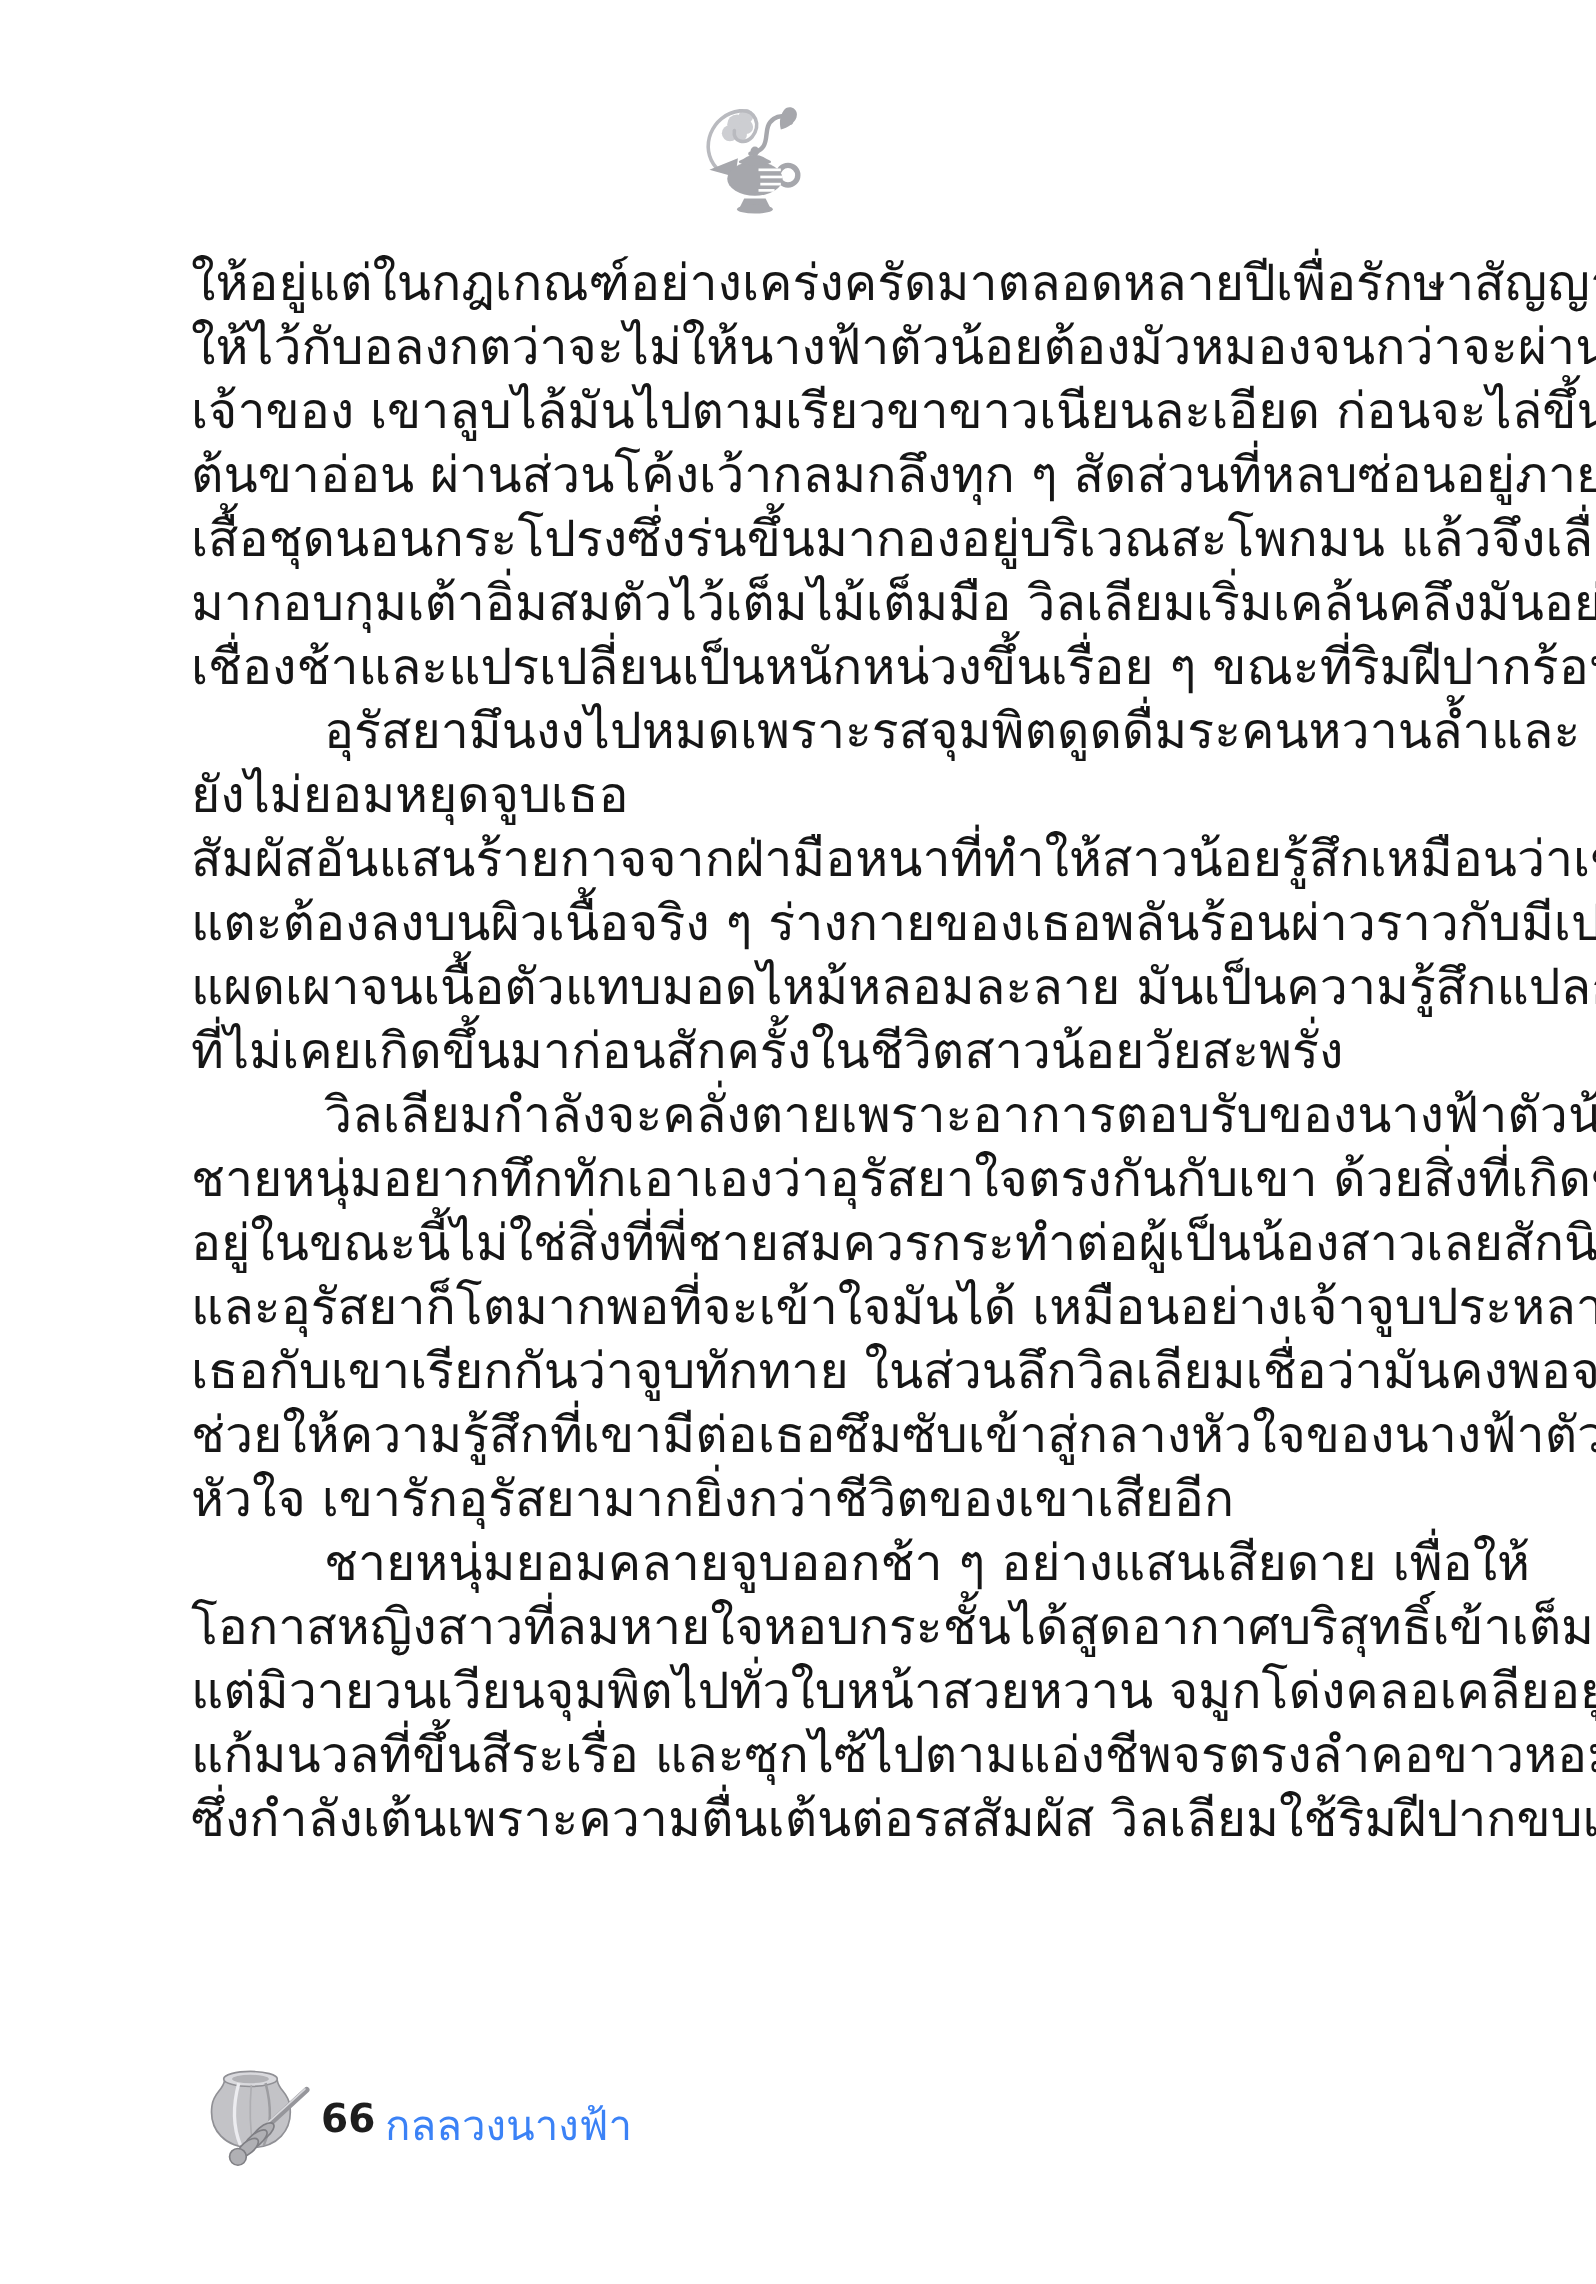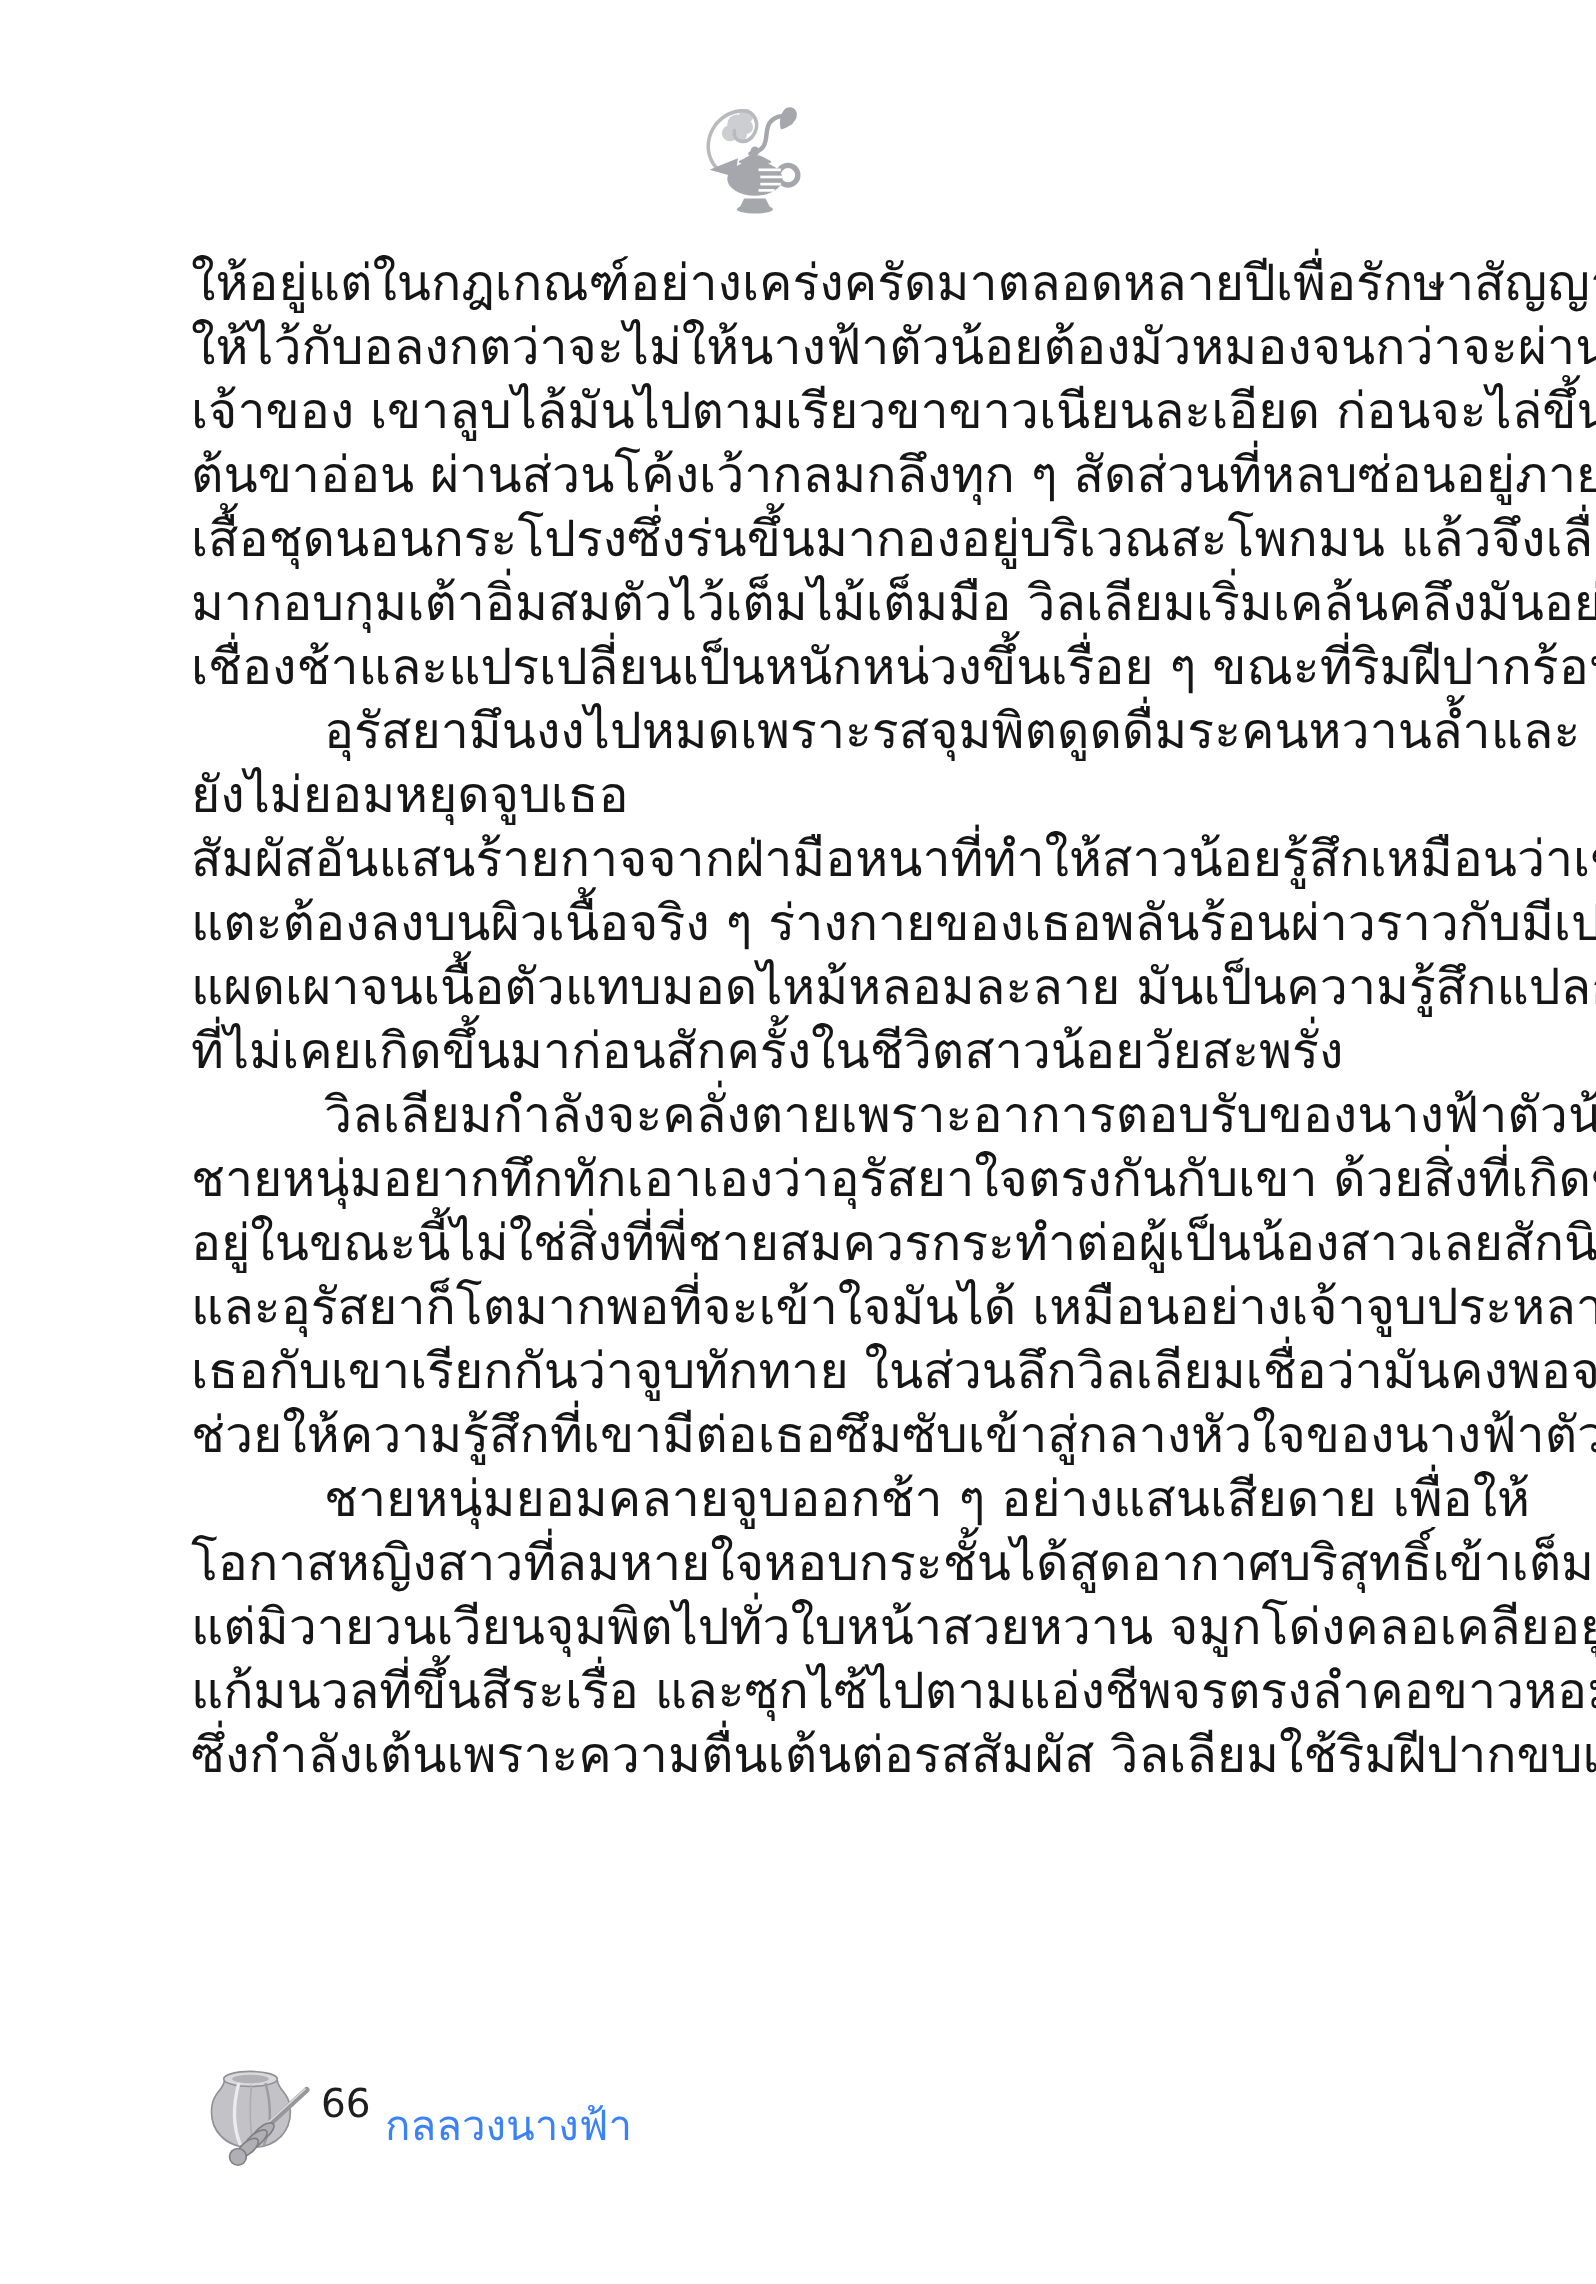--- a/index.html
+++ b/index.html
@@ -14,22 +14,22 @@
   .body-text{
     position:absolute;left:191px;top:251px;width:1142px;
     font-size:50px;line-height:64px;color:#161616;
     letter-spacing:0px;
   }
   .line{height:64px;white-space:nowrap;}
   .line.indent{padding-left:133px;}
   .footer{position:absolute;left:0;top:2049px;width:1597px;height:152px;}
   .honey-pot{position:absolute;left:186px;top:3.6px;width:134px;height:134px;}
   .page-number{
-    position:absolute;left:321px;top:32px;
-    font-size:39px;color:#1e1e1e;
+    position:absolute;left:321px;top:47px;
+    font-size:39px;color:#1e1e1e;font-weight:bold;
   }
   .book-title{
     position:absolute;left:385px;top:43px;
     font-size:42px;color:#3b82f6;
   }
 </style>
 </head>
 <body>
 
 <div class="page">
@@ -84,20 +84,21 @@
       <div class="line">สัมผัสอันแสนร้ายกาจจากฝ่ามือหนาที่ทำให้สาวน้อยรู้สึกเหมือนว่าเขา</div>
       <div class="line">แตะต้องลงบนผิวเนื้อจริง ๆ ร่างกายของเธอพลันร้อนผ่าวราวกับมีเปลวไฟ</div>
       <div class="line">แผดเผาจนเนื้อตัวแทบมอดไหม้หลอมละลาย มันเป็นความรู้สึกแปลกใหม่</div>
       <div class="line">ที่ไม่เคยเกิดขึ้นมาก่อนสักครั้งในชีวิตสาวน้อยวัยสะพรั่ง</div>
       <div class="line indent">วิลเลียมกำลังจะคลั่งตายเพราะอาการตอบรับของนางฟ้าตัวน้อย</div>
       <div class="line">ชายหนุ่มอยากทึกทักเอาเองว่าอุรัสยาใจตรงกันกับเขา ด้วยสิ่งที่เกิดขึ้น</div>
       <div class="line">อยู่ในขณะนี้ไม่ใช่สิ่งที่พี่ชายสมควรกระทำต่อผู้เป็นน้องสาวเลยสักนิด</div>
       <div class="line">และอุรัสยาก็โตมากพอที่จะเข้าใจมันได้ เหมือนอย่างเจ้าจูบประหลาดที่</div>
       <div class="line">เธอกับเขาเรียกกันว่าจูบทักทาย ในส่วนลึกวิลเลียมเชื่อว่ามันคงพอจะ</div>
       <div class="line">ช่วยให้ความรู้สึกที่เขามีต่อเธอซึมซับเข้าสู่กลางหัวใจของนางฟ้าตัวน้อย</div>
+      <div class="line">หัวใจ เขารักอุรัสยามากยิ่งกว่าชีวิตของเขาเสียอีก</div>
       <div class="line indent">ชายหนุ่มยอมคลายจูบออกช้า ๆ อย่างแสนเสียดาย เพื่อให้</div>
       <div class="line">โอกาสหญิงสาวที่ลมหายใจหอบกระชั้นได้สูดอากาศบริสุทธิ์เข้าเต็มปอด</div>
       <div class="line">แต่มิวายวนเวียนจุมพิตไปทั่วใบหน้าสวยหวาน จมูกโด่งคลอเคลียอยู่กับ</div>
       <div class="line">แก้มนวลที่ขึ้นสีระเรื่อ และซุกไซ้ไปตามแอ่งชีพจรตรงลำคอขาวหอมกรุ่น</div>
       <div class="line">ซึ่งกำลังเต้นเพราะความตื่นเต้นต่อรสสัมผัส วิลเลียมใช้ริมฝีปากขบเม้ม</div>
     </div>
 
   <div class="footer">
     <div class="honey-pot">
       <svg width="134" height="134" viewBox="0 0 160 160" xmlns="http://www.w3.org/2000/svg">

